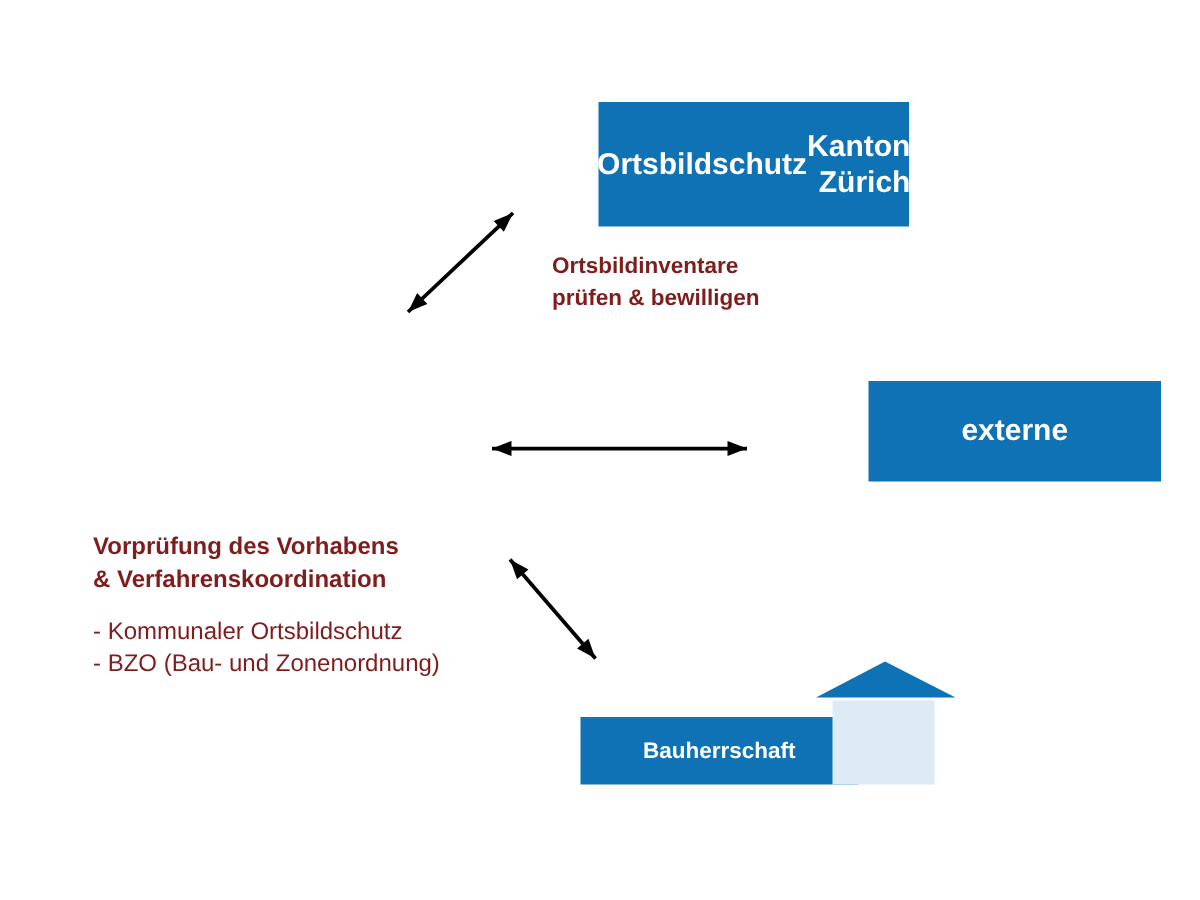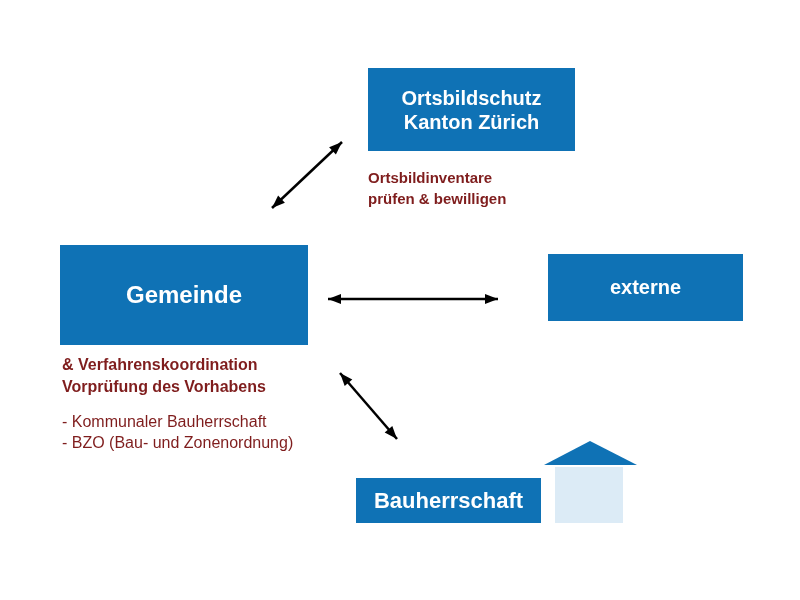--- a/index.html
+++ b/index.html
@@ -14,44 +14,45 @@
     height: 600px;
     background: #ffffff;
     overflow: hidden;
   }
   .box {
     position: absolute;
     background: var(--box-blue, #0f72b5);
     color: var(--box-text, #ffffff);
     font-weight: bold;
     display: flex;
-    flex-direction: column;
+    flex-direction: row;
     align-items: center;
     justify-content: center;
     text-align: right;
+    margin-left: 31px;
   }
   .box-ortsbildschutz {
     left: 368px; top: 68px;
     width: 207px; height: 83px;
     font-size: 20px; line-height: 24px;
   }
   .box-gemeinde {
     left: 60px; top: 245px;
     width: 248px; height: 100px;
     font-size: 24px;
   }
   .box-externe {
     left: 548px; top: 254px;
     width: 195px; height: 67px;
     font-size: 20px; line-height: 25px;
   }
   .box-bauherrschaft {
     left: 356px; top: 478px;
     width: 185px; height: 45px;
-    font-size: 22px;
+    font-size: 15px;
   }
   .note {
     position: absolute;
     color: #7f1d1d;
     white-space: nowrap;
   }
   .note-ortsbildschutz {
     left: 368px; top: 167px;
     font-size: 15px; font-weight: bold; line-height: 21px;
   }
@@ -110,31 +111,28 @@
   <div class="box box-ortsbildschutz">
     <div>Ortsbildschutz</div>
     <div>Kanton Zürich</div>
   </div>
 
   <div class="note note-ortsbildschutz">
     <div>Ortsbildinventare</div>
     <div>prüfen &amp; bewilligen</div>
   </div>
 
-  <div class="box box-gemeinde">
-    <div>Gemeinde</div>
-  </div>
 
   <div class="note note-gemeinde">
+    <div>Vorprüfung des Vorhabens</div>
     <div>&amp; Verfahrenskoordination</div>
-    <div>Vorprüfung des Vorhabens</div>
   </div>
 
   <div class="note list-gemeinde">
-    <div>- Kommunaler Bauherrschaft</div>
+    <div>- Kommunaler Ortsbildschutz</div>
     <div>- BZO (Bau- und Zonenordnung)</div>
   </div>
 
   <div class="box box-externe">
     <div>externe</div>
   </div>
 
   <div class="box box-bauherrschaft">
     <div>Bauherrschaft</div>
   </div>

